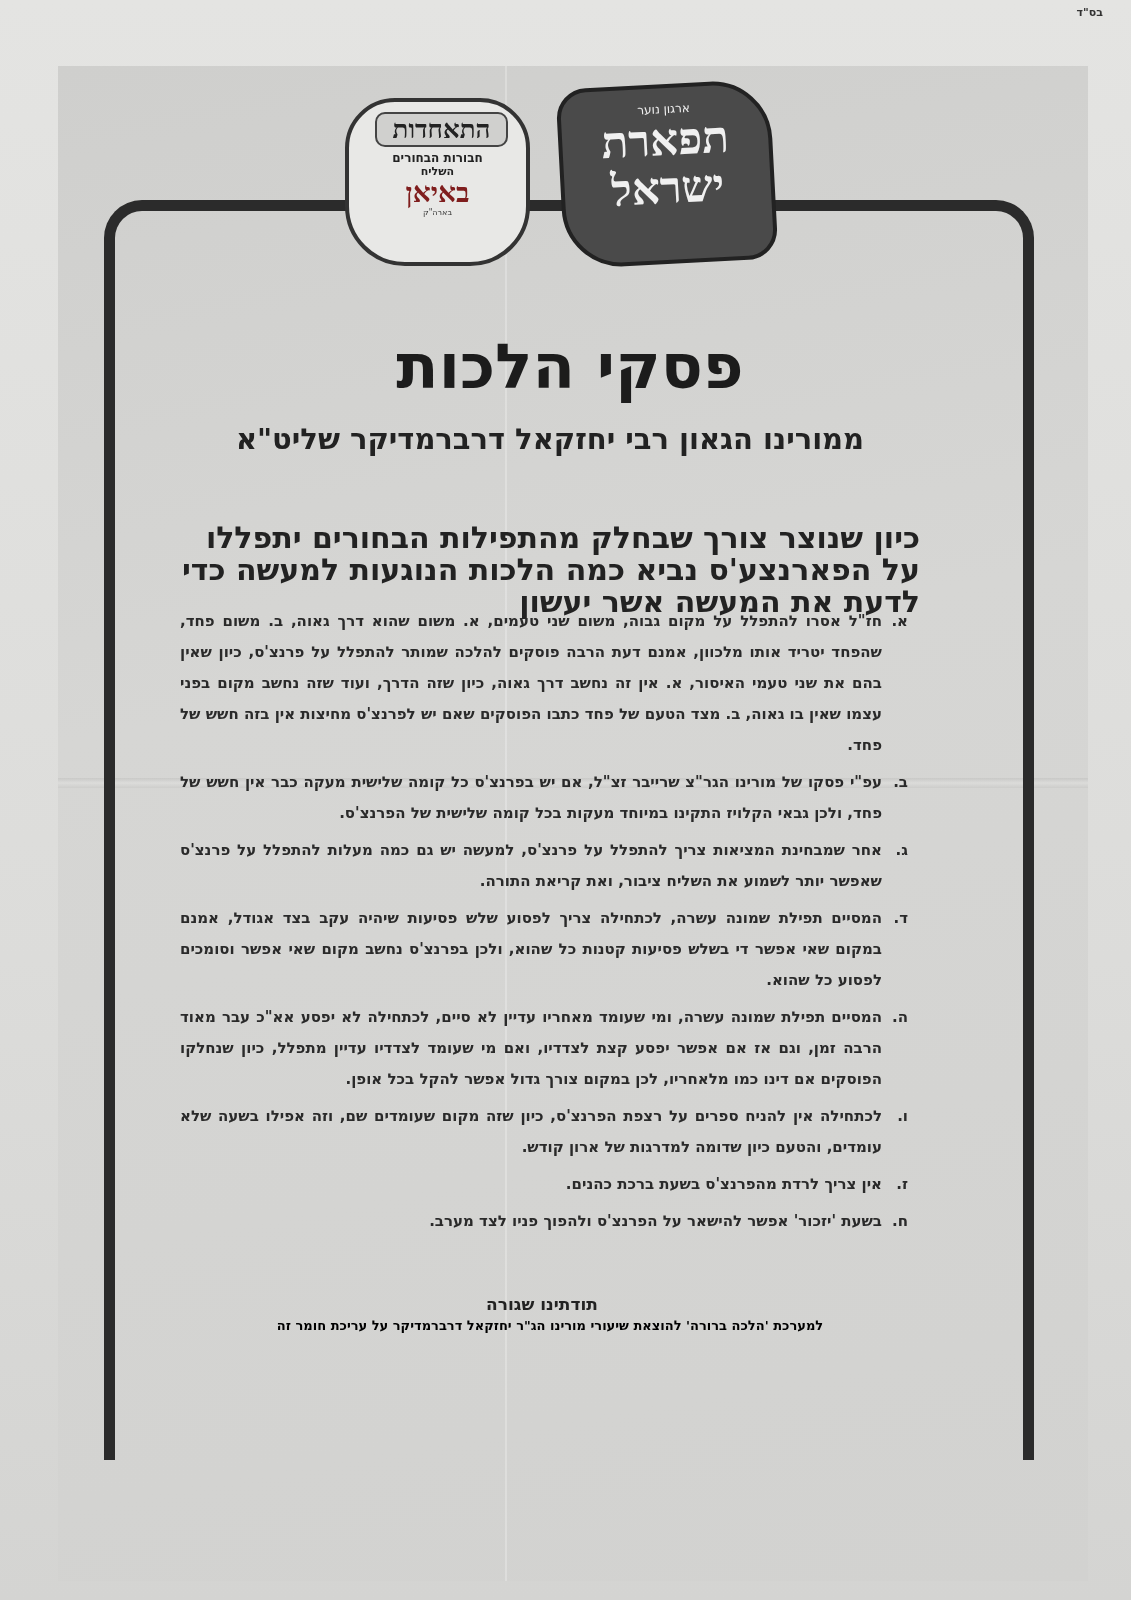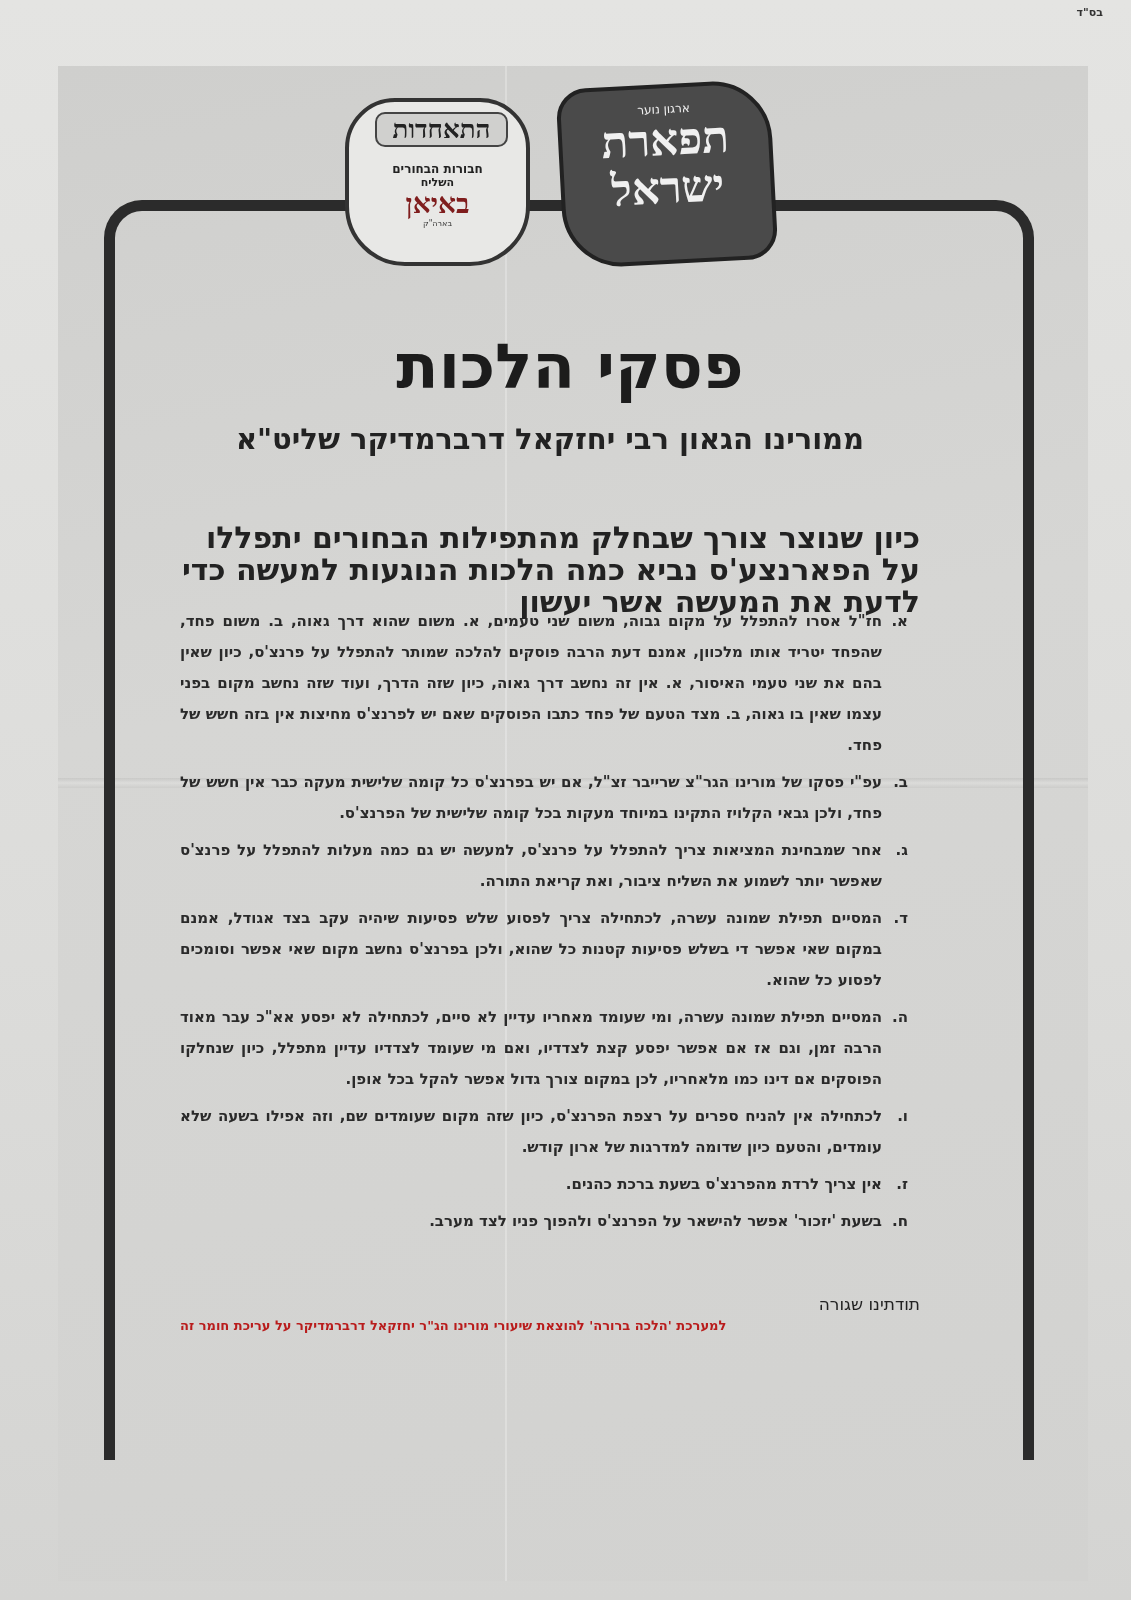--- a/index.html
+++ b/index.html
@@ -35,21 +35,21 @@
   }
   .logo {
     position:absolute; box-sizing:border-box; text-align:center; direction:rtl;
   }
   .logo-left {
     left:345px; top:98px; width:185px; height:168px;
     background:#e8e8e6; border:4px solid #333; border-radius:50px 50px 60px 60px;
   }
   .logo-left .l1 { font-family:"DejaVu Serif", serif; font-weight:bold; font-size:26px; margin-top:10px; color:#222;
     background:#d0d0ce; border:2px solid #444; margin-left:26px; margin-right:18px; border-radius:10px; }
-  .logo-left .l2 { font-size:12px; font-weight:bold; margin-top:15px; color:#222; }
+  .logo-left .l2 { font-size:12px; font-weight:bold; margin-top:4px; color:#222; }
   .logo-left .l3 { font-size:11px; font-weight:bold; color:#222; }
   .logo-left .l4 { font-family:"DejaVu Serif", serif; font-size:28px; font-weight:bold; color:#7f1d1d; line-height:30px; }
   .logo-left .l5 { font-size:8px; color:#333; }
   .logo-right {
     left:560px; top:84px; width:214px; height:180px;
     background:#4a4a4a; border:4px solid #222; border-radius:30px 60px 30px 60px;
     transform:rotate(-3deg); color:#f0f0f0;
   }
   .logo-right .r1 { font-size:12px; margin-top:14px; }
   .logo-right .r2 { font-family:"DejaVu Serif", serif; font-size:44px; font-weight:bold; line-height:48px; }
@@ -66,26 +66,26 @@
     position:absolute; left:180px; top:522px; width:740px;
     font-size:30px; font-weight:bold; color:#222; direction:rtl; text-align:right; line-height:32px;
   }
   .items {
     position:absolute; left:180px; top:606px; width:728px; direction:rtl;
   }
   .item { display:flex; flex-direction:row; margin-bottom:6px; }
   .item .letter { width:26px; flex:none; font-size:15px; font-weight:bold; color:#2a2a2a; line-height:31px; }
   .item .text { flex:1; font-size:15px; font-weight:bold; color:#2a2a2a; line-height:31px; text-align:justify; }
   .thanks {
-    position:absolute; left:180px; top:1294px; width:740px; text-align:right;
-    font-size:17px; font-weight:normal; color:#222; direction:rtl;
+    position:absolute; left:172px; top:1294px; width:740px; text-align:center;
+    font-size:17px; font-weight:bold; color:#222; direction:rtl;
   }
   .credit {
-    position:absolute; left:180px; top:1318px; width:740px; text-align:left;
-    font-size:13px; font-weight:bold; color:#b91c1c; direction:rtl;
+    position:absolute; left:180px; top:1318px; width:740px; text-align:center;
+    font-size:13px; font-weight:bold; color:#000000; direction:rtl;
   }
 </style>
 </head>
 <body>
 
 <div class="outer-sheet"></div>
 <div class="bsd">בס"ד</div>
 <div class="paper"></div>
 <div class="fold-v"></div>
 <div class="fold-h"></div>

